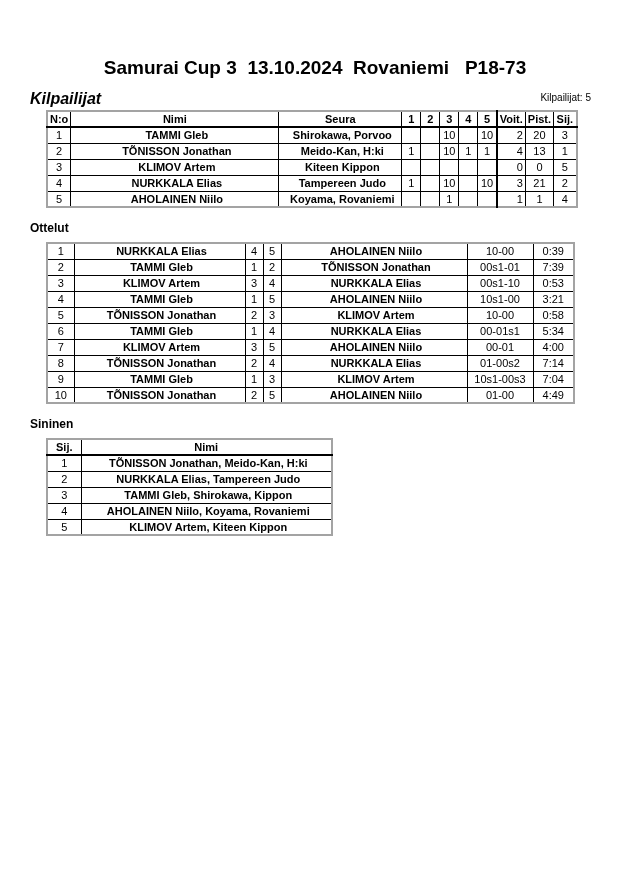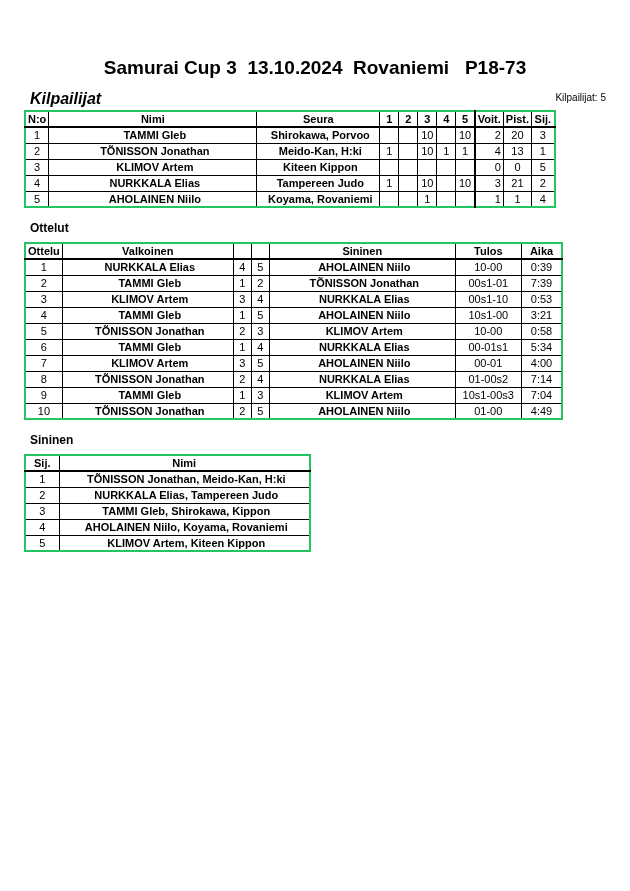--- a/index.html
+++ b/index.html
@@ -10,24 +10,24 @@
     font-family: "Liberation Sans", "DejaVu Sans", sans-serif;
     position: relative; overflow: hidden;
   }
   .title {
     margin: 12px; padding-top: 45px;
     text-align: center; font-size: 19px; line-height: 21px;
     font-weight: bold; white-space: pre;
   }
   .subtitle-row { position: relative; height: 14px; margin-top: 3px; }
   .subtitle { width: 450px; margin-left: 30px; text-align: left; font-size: 16px; font-weight: bold; font-style: italic; }
-  .subtitle-right { position: absolute; top: 2px; right: 24px; font-size: 10px; font-weight: normal; }
+  .subtitle-right { position: absolute; top: 2px; right: 39px; font-size: 10px; font-weight: normal; }
   table {
     border-collapse: collapse; table-layout: fixed;
-    margin-left: 24px; border: 2px solid #22c55e;
+    margin-left: 46px; border: 2px solid #a3a3a3;
   }
   th, td {
     border: 1px solid #000; height: 16px;
     font-size: 11px; line-height: 14px; padding: 0 2px;
     text-align: center; vertical-align: middle;
     white-space: nowrap; overflow: hidden;
   }
   th { border-bottom: 2px solid #000; font-weight: bold; }
   td.name { text-align: center; padding-left: 6px; font-weight: bold; }
   .thick-left { border-left: 2px solid #000; text-align: right; }
@@ -150,29 +150,20 @@
     <colgroup>
       <col style="width:27px">
         <col style="width:171px">
         <col style="width:18px">
         <col style="width:18px">
       <col style="width:186px">
         <col style="width:66px">
         <col style="width:41px">
     </colgroup>
     <tbody>
-        <tr>
-      <th>Ottelu</th>
-      <th>Valkoinen</th>
-      <th></th>
-      <th></th>
-      <th>Sininen</th>
-      <th>Tulos</th>
-      <th>Aika</th>
-    </tr>
     <tr>
       <td>1</td>
       <td class="name">NURKKALA Elias</td>
       <td>4</td>
       <td>5</td>
       <td class="name">AHOLAINEN Niilo</td>
       <td>10-00</td>
       <td>0:39</td>
     </tr>
     <tr>

